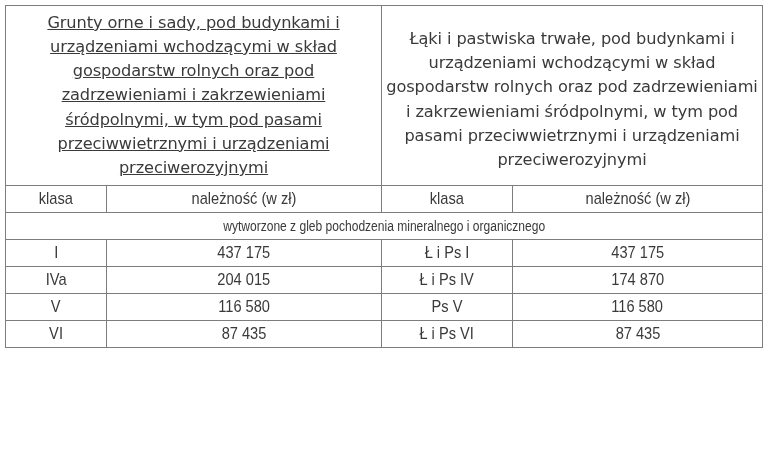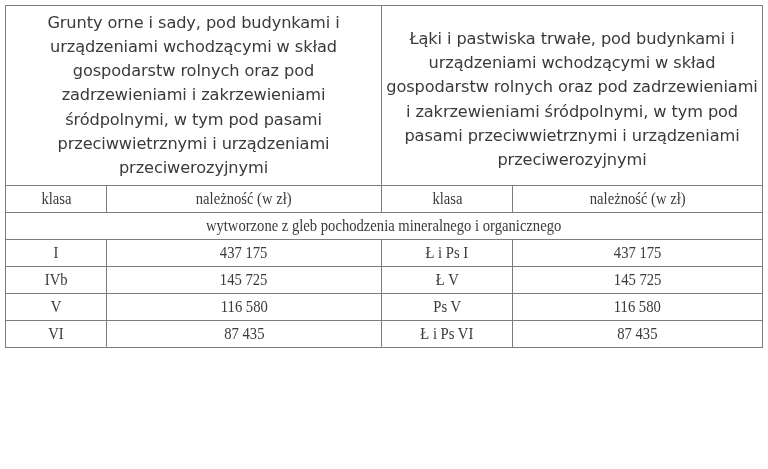--- a/index.html
+++ b/index.html
@@ -29,32 +29,32 @@
       vertical-align: middle;
       padding: 0;
     }
     td.head {
       font-family: "DejaVu Sans", sans-serif;
       font-size: 16.2px;
       line-height: 24.2px;
       height: 171px;
       letter-spacing: -0.1px;
     }
-    td.head.left { padding: 0 6px; }
+    td.head.left { padding: 0 6px; text-decoration: underline; }
     td.head.right { padding: 8px 0 0 0; }
     td.cell {
-      font-family: Liberation Serif, serif;
+      font-family: Liberation Sans, sans-serif;
       font-size: 17px;
       height: 26px;
       transform-origin: center;
     }
     td.cell span { display: inline-block; transform: scaleX(0.86); }
     td.section {
-      font-family: Liberation Serif, serif;
-      font-size: 17px;
+      font-family: Liberation Sans, sans-serif;
+      font-size: 14px;
       height: 26px;
     }
     td.section span { display: inline-block; transform: scaleX(0.86); }
   </style>
 </head>
 <body>
 
 <table class="fees">
   <colgroup>
     <col style="width:101px">
@@ -78,24 +78,24 @@
       <td class="section" colspan="4"><span>wytworzone z gleb pochodzenia mineralnego i organicznego</span></td>
     </tr>
     <tr>
       <td class="cell"><span>I</span></td>
       <td class="cell"><span>437 175</span></td>
       <td class="cell"><span>Ł i Ps I</span></td>
       <td class="cell"><span>437 175</span></td>
     </tr>
 
     <tr>
-      <td class="cell"><span>IVb</span></td>
-      <td class="cell"><span>145 725</span></td>
-      <td class="cell"><span>Ł V</span></td>
-      <td class="cell"><span>145 725</span></td>
+      <td class="cell"><span>IVa</span></td>
+      <td class="cell"><span>204 015</span></td>
+      <td class="cell"><span>Ł i Ps IV</span></td>
+      <td class="cell"><span>174 870</span></td>
     </tr>
     <tr>
       <td class="cell"><span>V</span></td>
       <td class="cell"><span>116 580</span></td>
       <td class="cell"><span>Ps V</span></td>
       <td class="cell"><span>116 580</span></td>
     </tr>
     <tr>
       <td class="cell"><span>VI</span></td>
       <td class="cell"><span>87 435</span></td>

